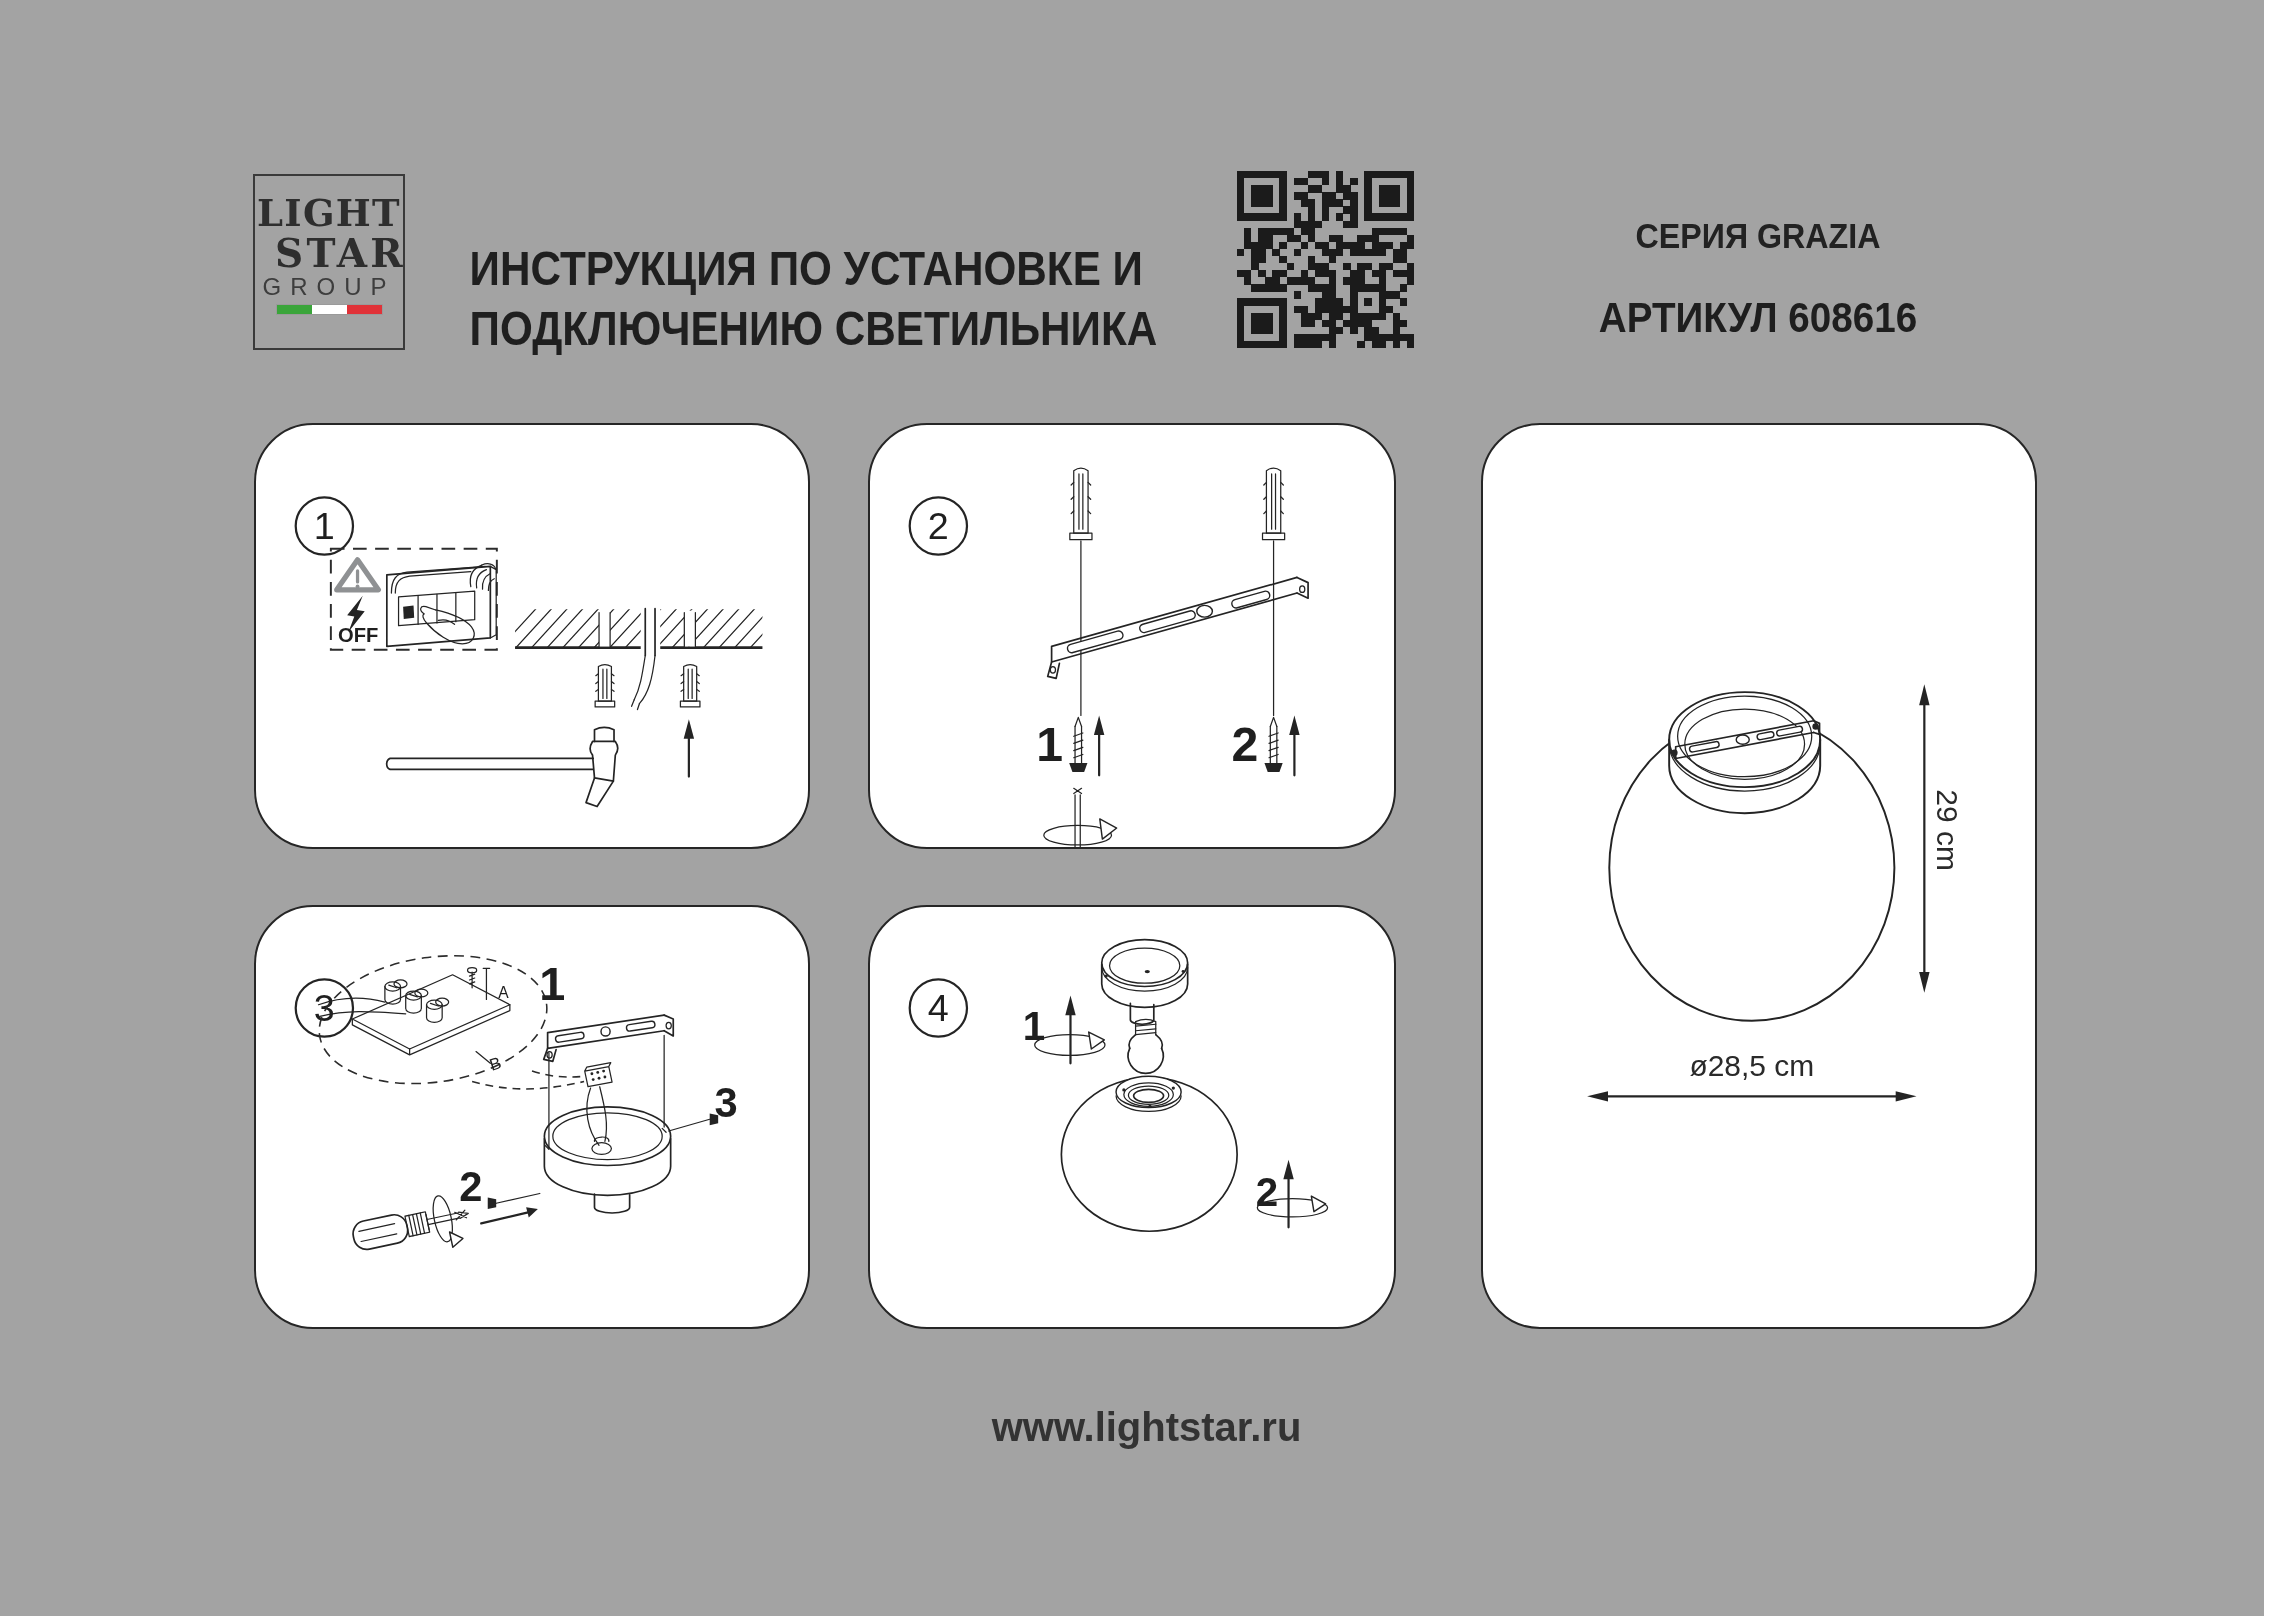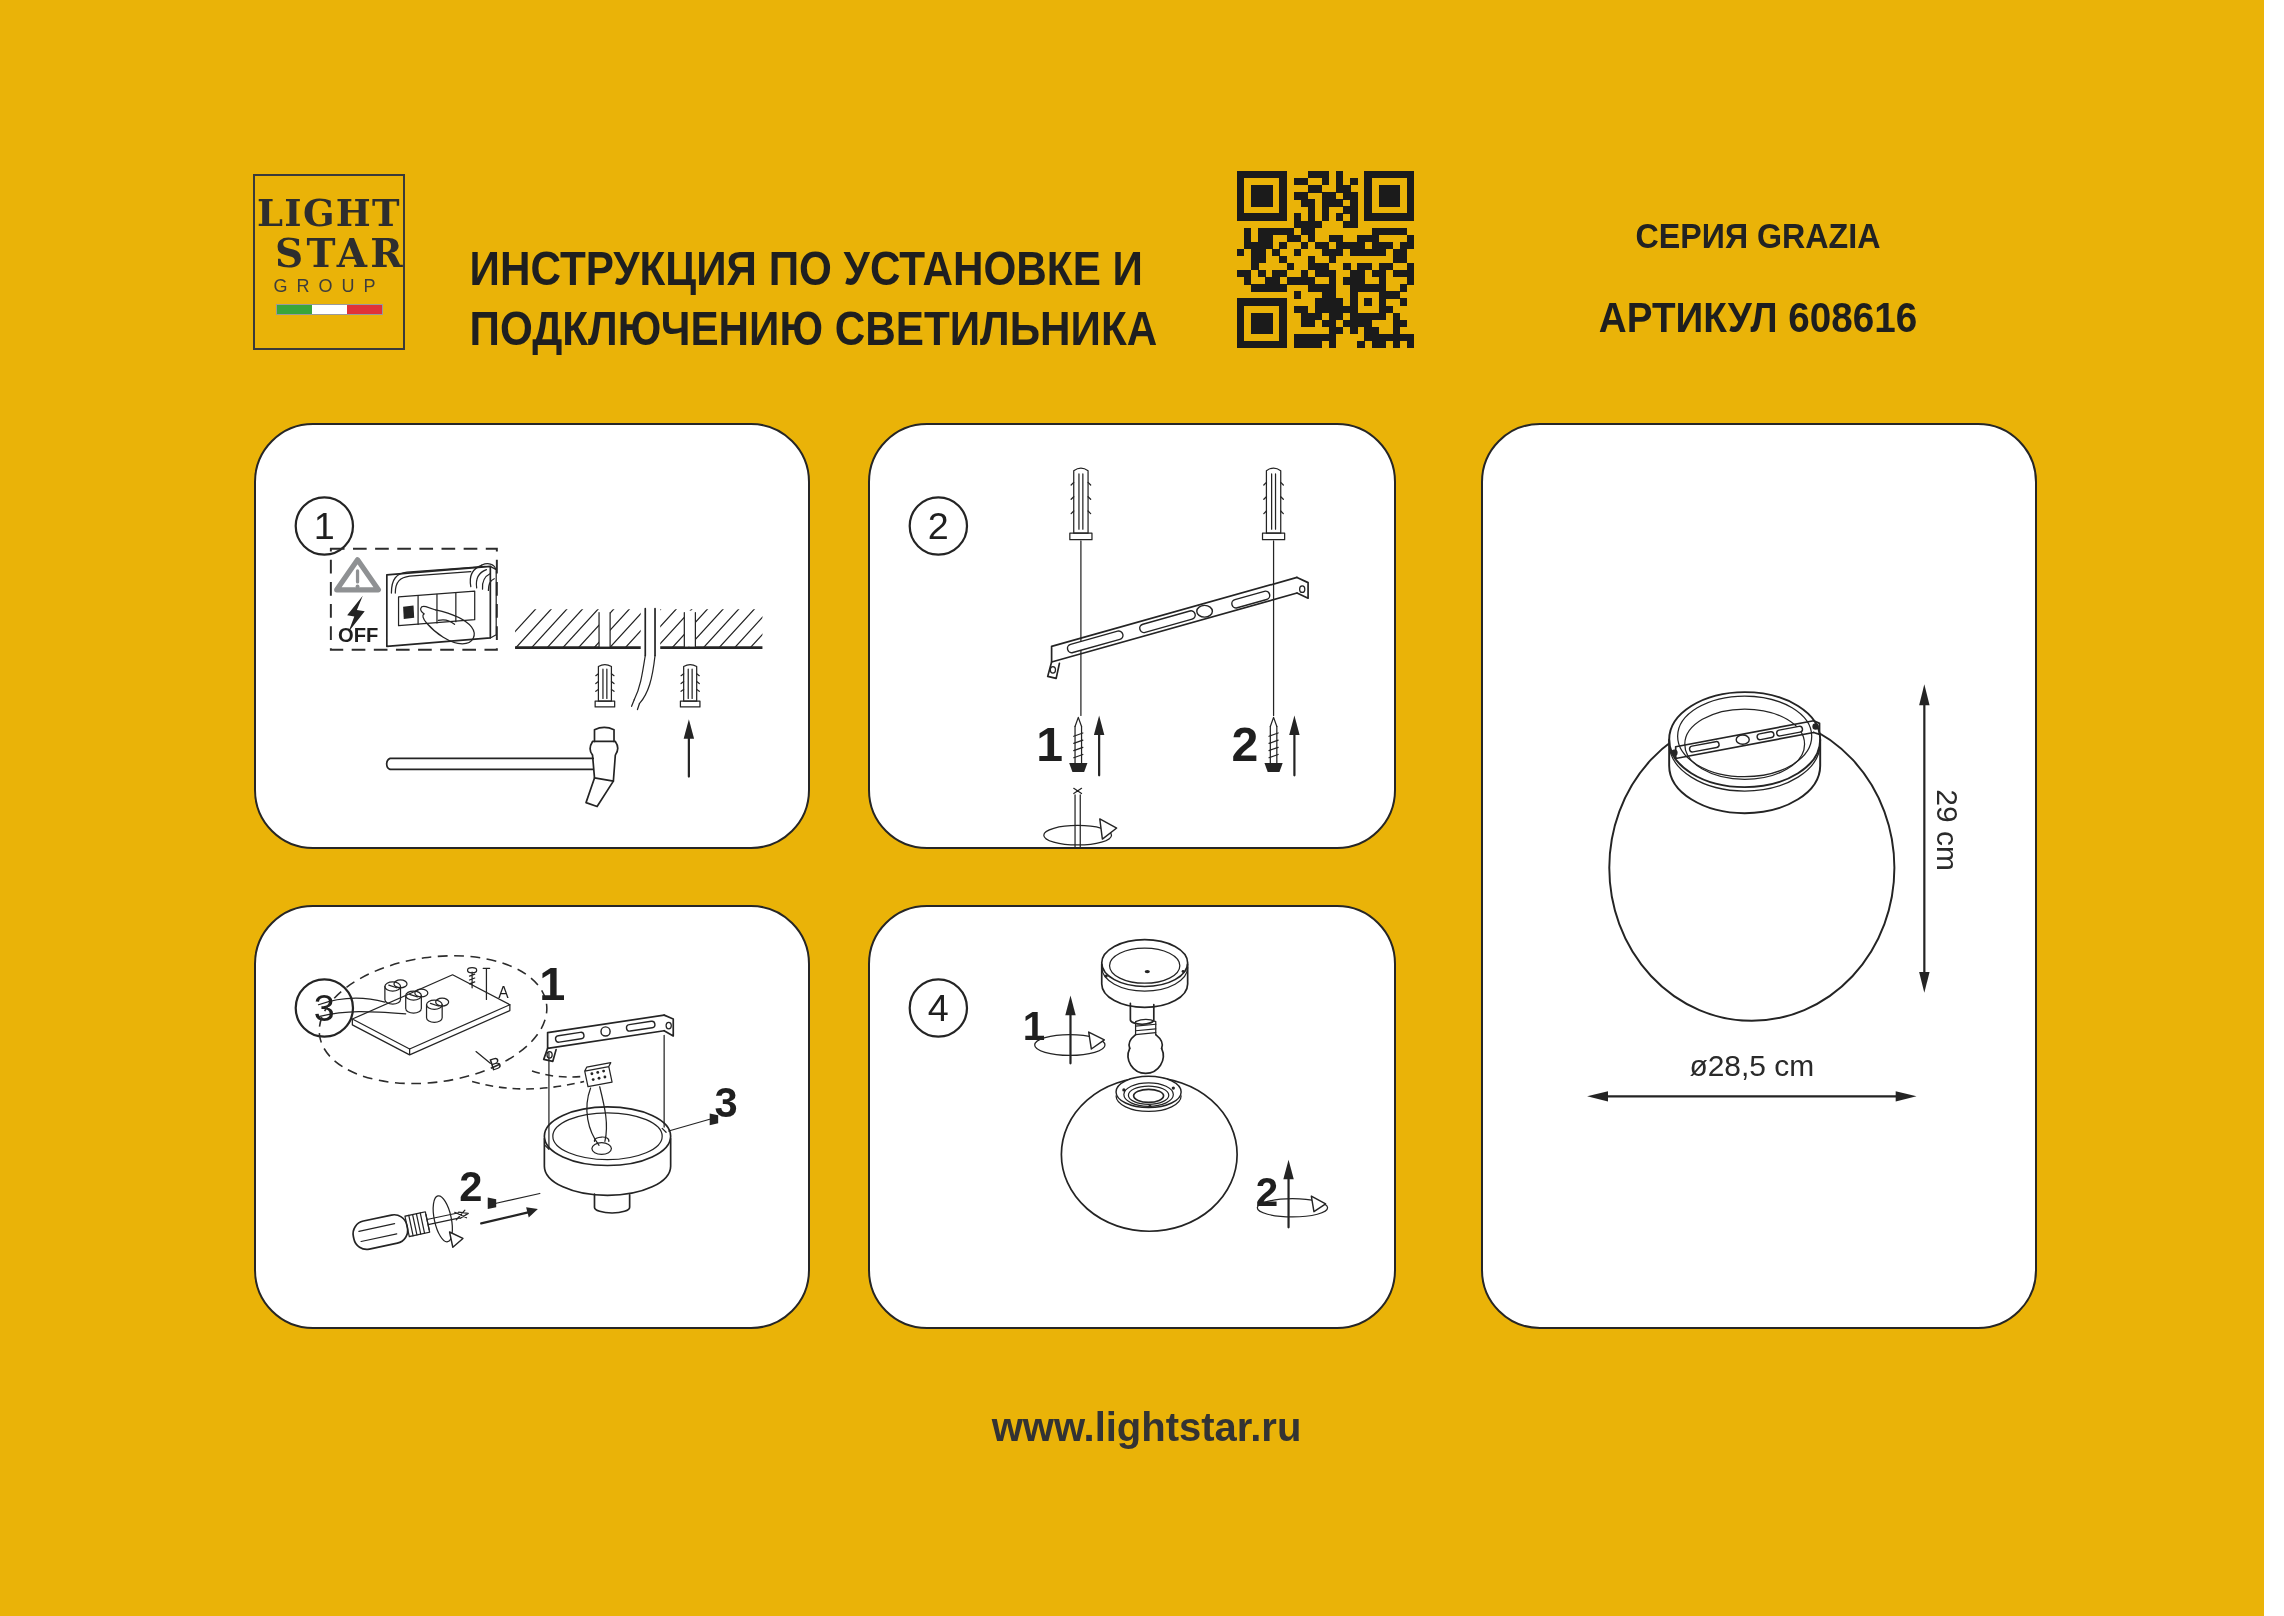--- a/index.html
+++ b/index.html
@@ -1,26 +1,26 @@
 <!DOCTYPE html>
 <html style="font-size:10.4px"><head>
 <meta charset="utf-8">
 <style>
   html,body{margin:0;padding:0;background:#ffffff;}
-  .page{position:relative;width:2264px;height:1616px;background:#eab308;overflow:hidden;
+  .page{position:relative;width:2264px;height:1616px;background:#a3a3a3;overflow:hidden;
         font-family:"Liberation Sans",sans-serif;color:#222;}
   .abs{position:absolute;}
 
   
   .logo-box{left:253px;top:174px;width:148px;height:172px;border:2px solid #3a3a3a;text-align:center;}
   .logo-light{margin-top:18px;font-family:"DejaVu Serif","Liberation Serif",serif;font-weight:bold;
               font-size:37px;line-height:39px;letter-spacing:1.3px;color:#2e2e2e;}
   .logo-star{font-family:"DejaVu Serif","Liberation Serif",serif;font-weight:bold;
              font-size:39px;line-height:40px;letter-spacing:3.3px;color:#2e2e2e;margin-left:20px;}
-  .logo-group{font-size:18px;line-height:27px;letter-spacing:9px;padding-left:0;color:#3d3d3d;}
+  .logo-group{font-size:24px;line-height:27px;letter-spacing:9px;padding-left:0;color:#3d3d3d;}
   .logo-flag{position:relative;margin:3.9px auto 0;width:105px;height:9px;border:0.7px solid #9a9a9a;
              display:flex;}
   .flag-seg{flex:1;height:100%;}
 
   .title-block{left:417px;top:207px;width:876px;text-align:left;margin-top:32px;}
   .title-line{font-weight:bold;font-size:48px;line-height:60px;color:#1f1f1f;
               transform:scaleX(0.88);transform-origin:center;white-space:nowrap;}
 
   .series-label{left:1530px;top:216px;width:456px;text-align:center;font-weight:bold;
                 font-size:35px;color:#222;transform:scaleX(0.92);transform-origin:center;white-space:nowrap;}

